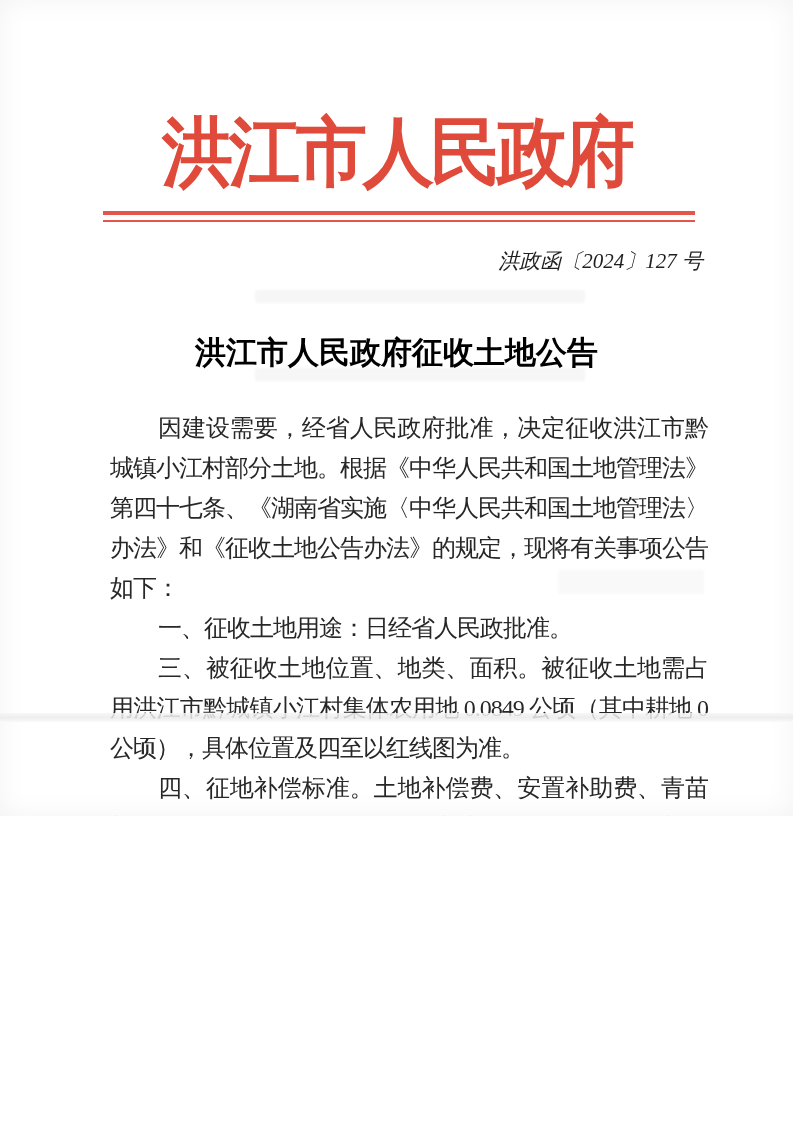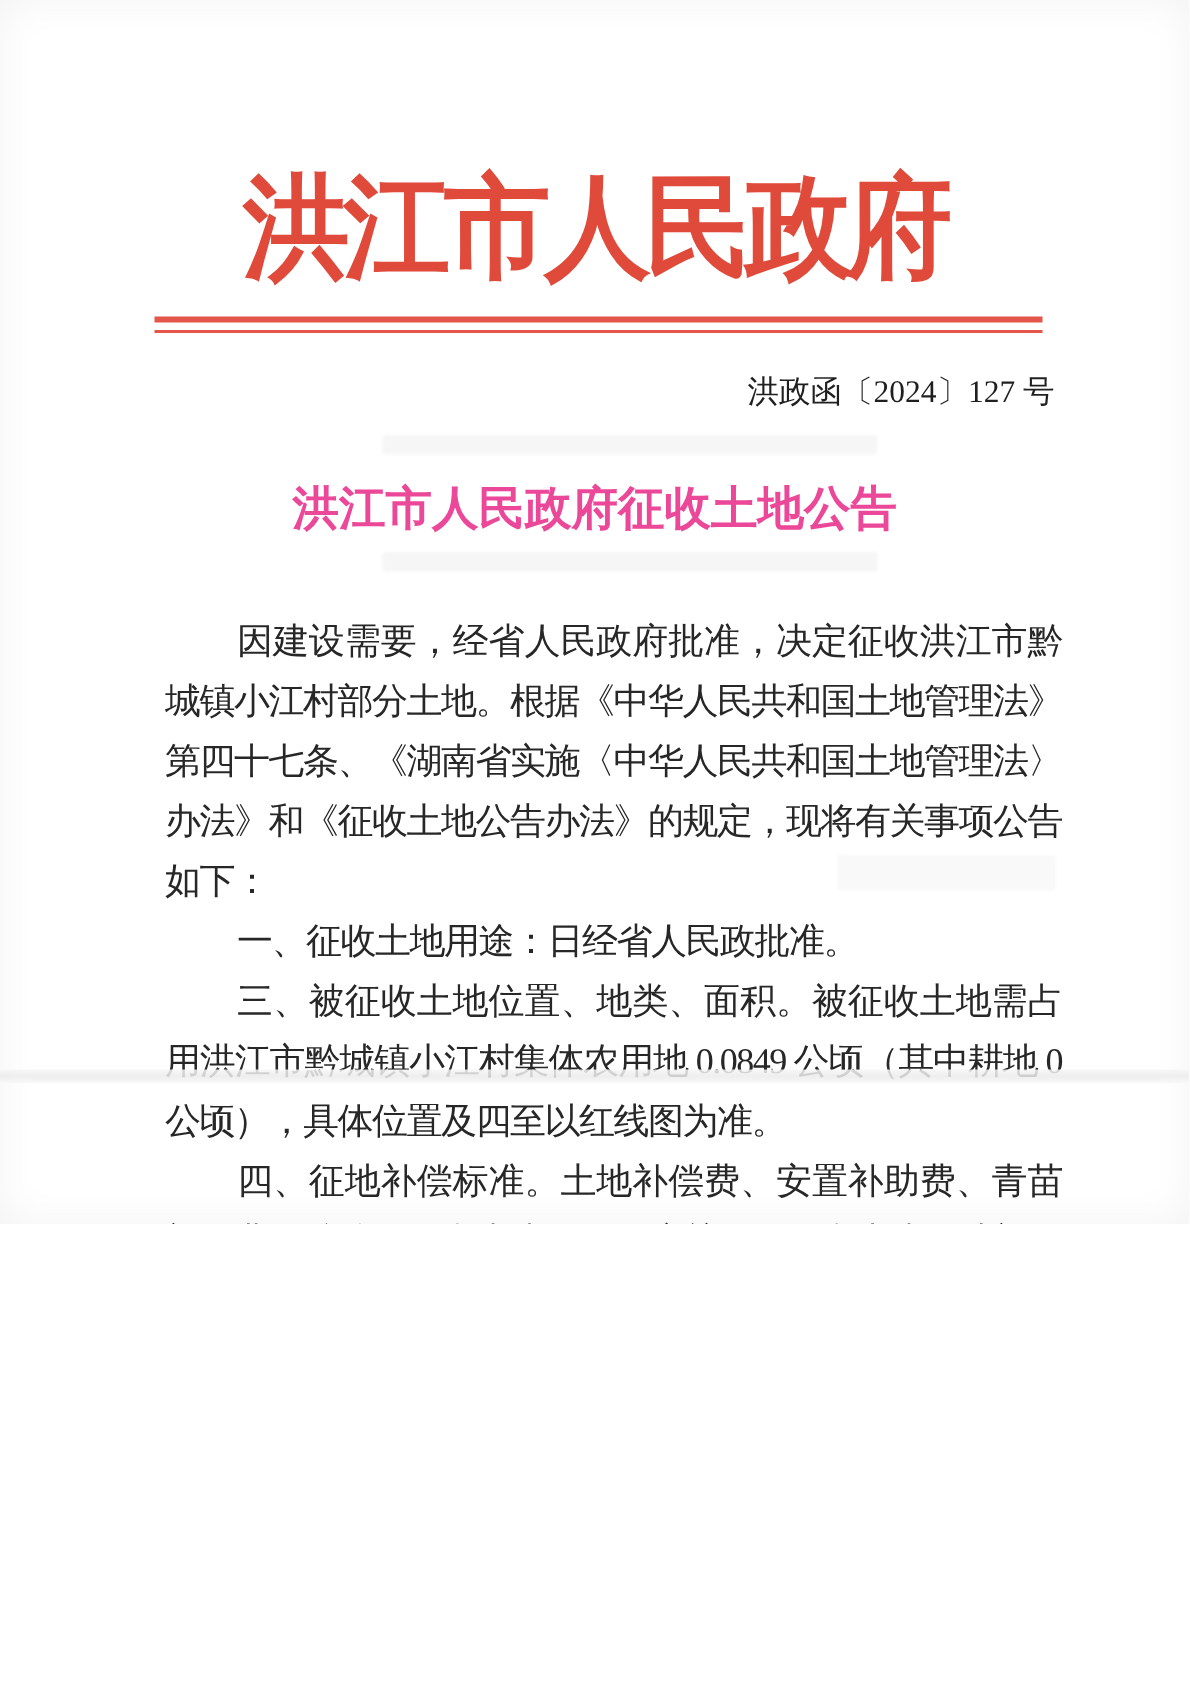--- a/index.html
+++ b/index.html
@@ -42,31 +42,32 @@
     border-top: 4px solid #e4564a;
     border-bottom: 2px solid #e4564a;
   }
   .doc-number {
     position: absolute;
     top: 247px;
     right: 90px;
     font-size: 21px;
     color: #1f1f1f;
     white-space: nowrap;
+    font-style: italic;
   }
   .doc-title {
     position: absolute;
-    top: 318px;
+    top: 332px;
     left: 0;
     width: 100%;
     margin: 0;
     text-align: center;
     font-size: 31px;
     font-weight: bold;
-    color: #ec4899;
+    color: #000000;
     white-space: nowrap;
   }
   .body-text {
     position: absolute;
     top: 408px;
     left: 110px;
     width: 598px;
     font-size: 24px;
     line-height: 40px;
     text-align: justify;

